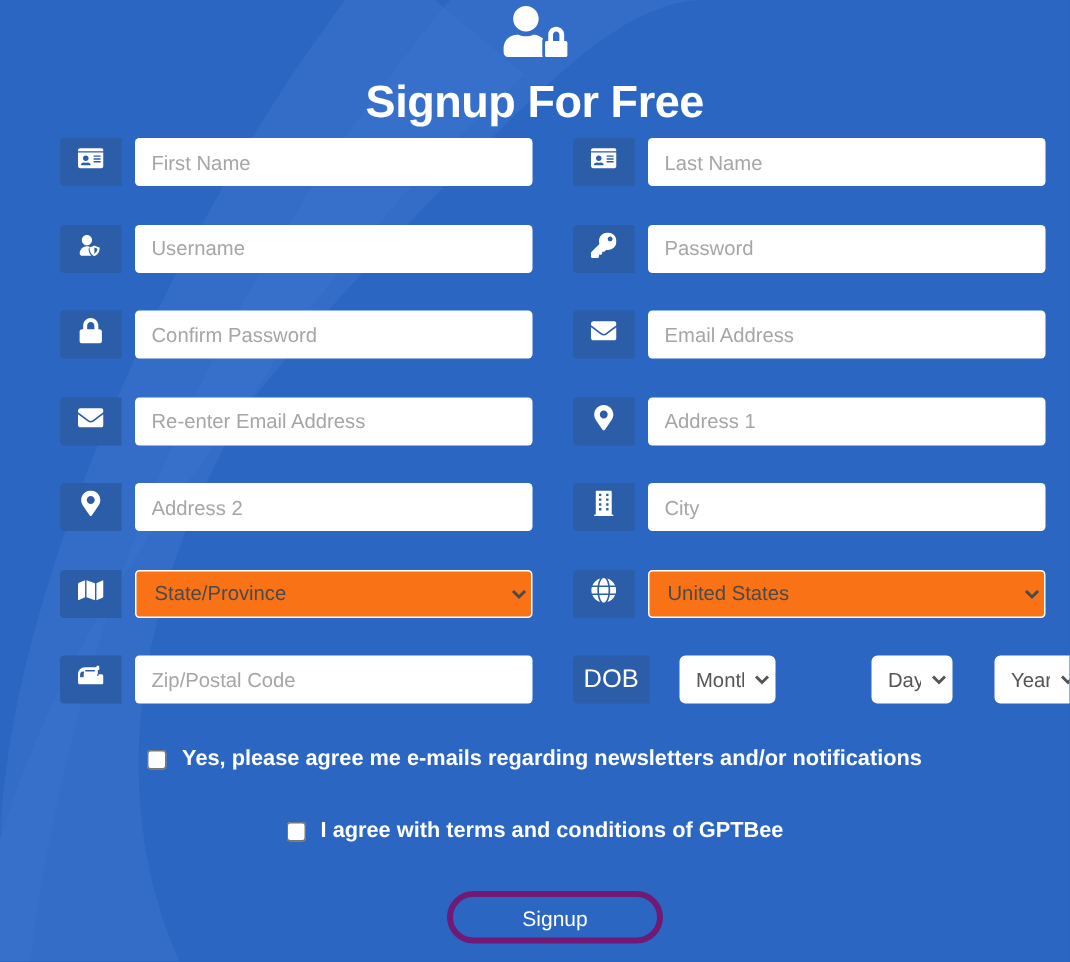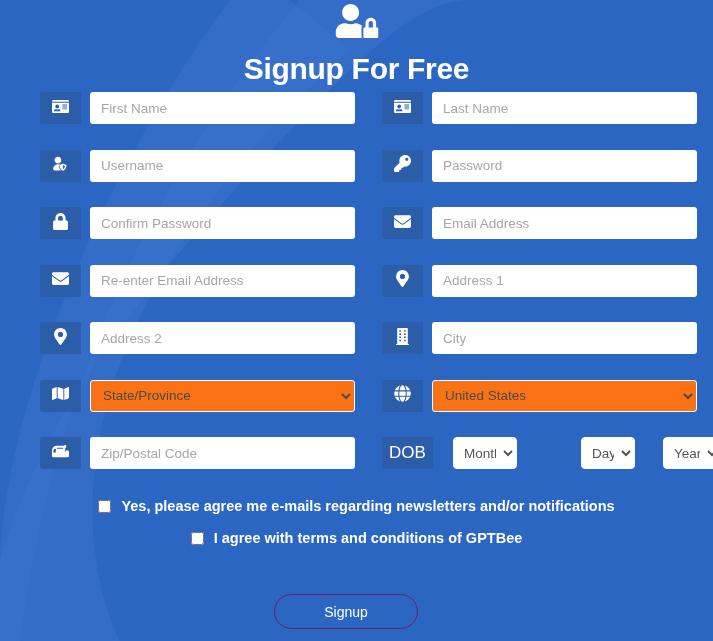--- a/index.html
+++ b/index.html
@@ -164,21 +164,21 @@
   #dob-year-select  { width: 58px; }
 
   
   .consent-row {
     display: flex;
     align-items: center;
     justify-content: center;
     gap: 10px;
   }
   #consent-newsletter-row { position: absolute; top: 498px; left: 0; width: 713px; }
-  #consent-terms-row      { position: absolute; top: 530px; left: 0; width: 713px; }
+  #consent-terms-row      { position: absolute; top: 546px; left: 0; width: 713px; }
 
   .checkbox {
     width: 13px;
     height: 13px;
     background: #ffffff;
     border: none;
     border-radius: 1px;
     flex: 0 0 auto;
     cursor: pointer;
   }
@@ -186,24 +186,24 @@
     color: #ffffff;
     font-size: 14.5px;
     font-weight: bold;
     white-space: nowrap;
   }
 
   
   #signup-submit-button {
     position: absolute;
     top: 594px;
-    left: 274px;
+    left: 298px;
     width: 144px;
     height: 35px;
-    border: 1px solid #701a75;
+    border: 4px solid #701a75;
     border-radius: 18px;
     background: transparent;
     color: #ffffff;
     font-family: "Liberation Sans", sans-serif;
     font-size: 14px;
     cursor: pointer;
   }
 </style>
 </head>
 <body>

